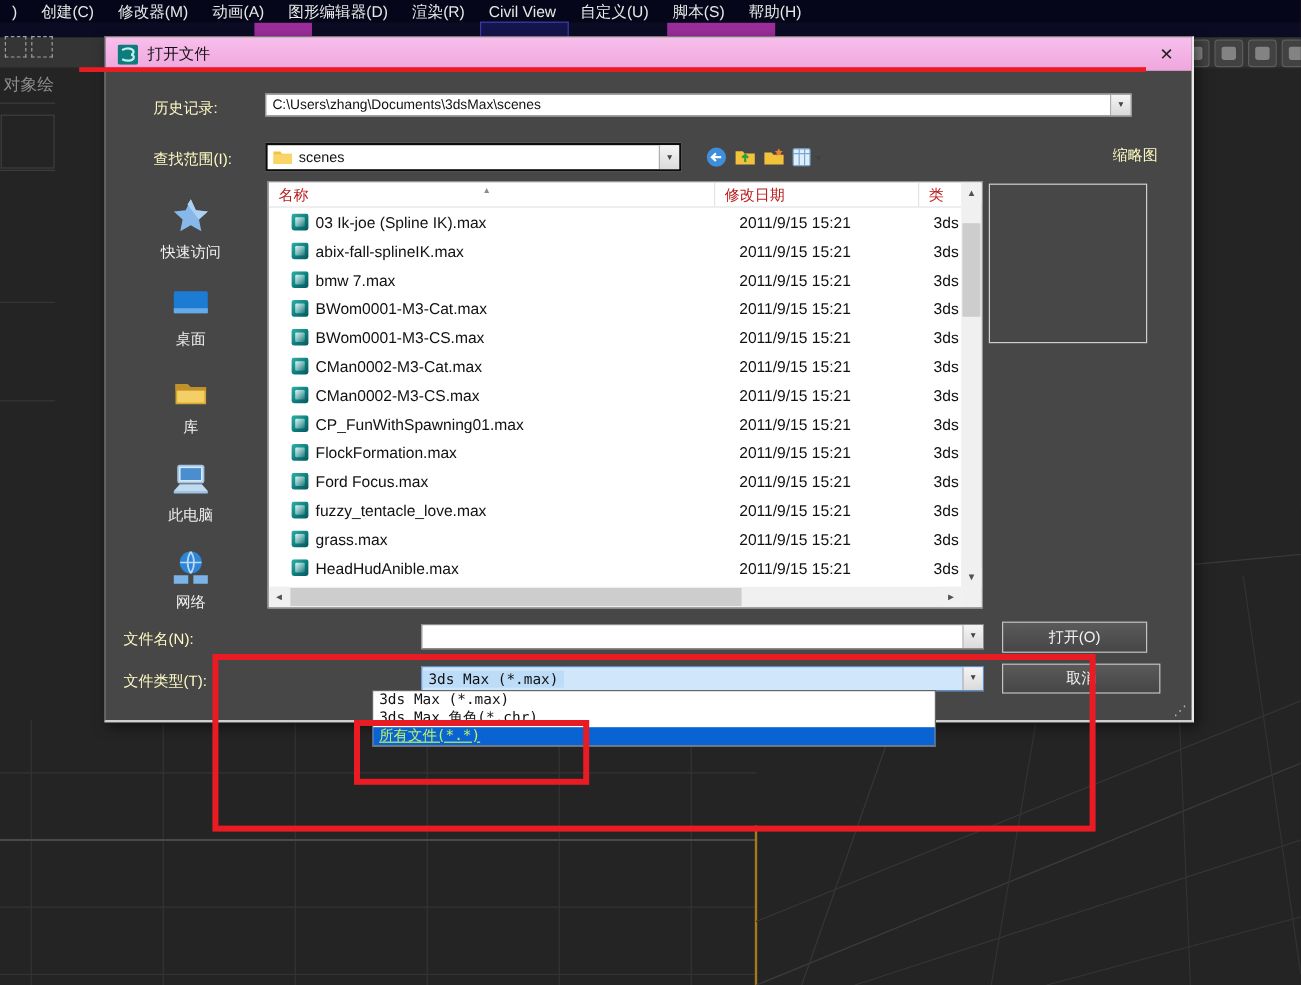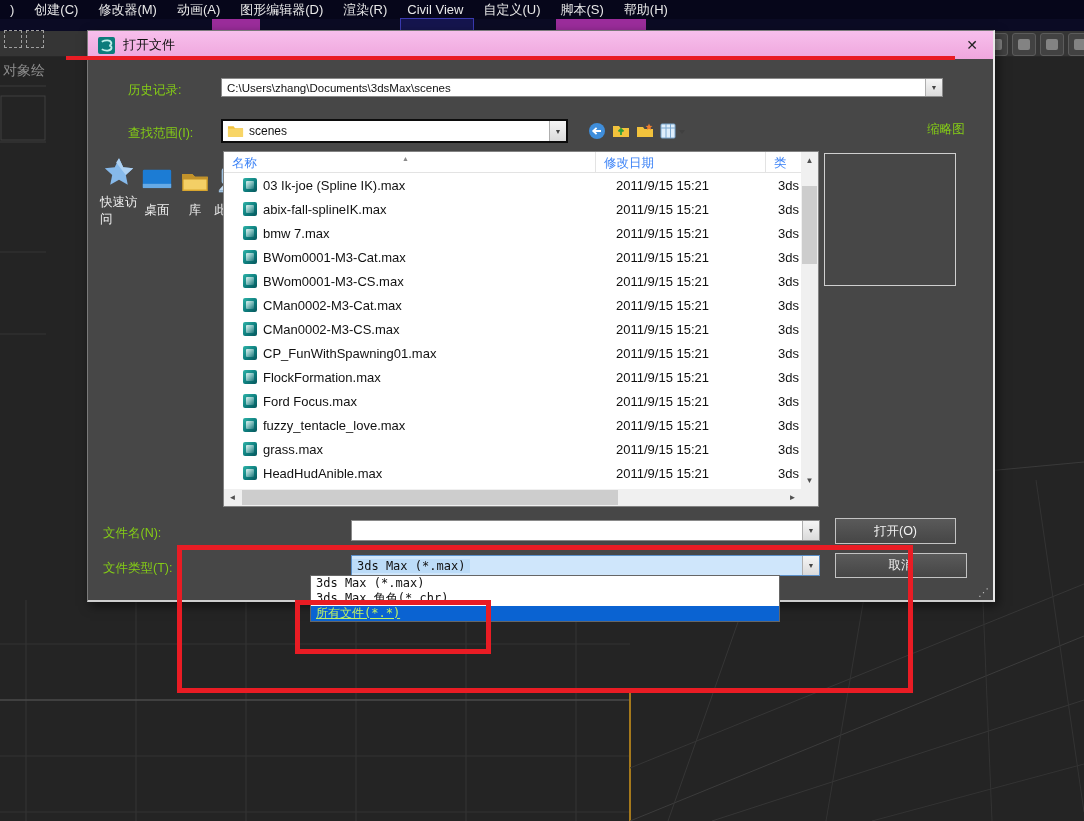--- a/index.html
+++ b/index.html
@@ -29,21 +29,21 @@
   
   .dialog { position:absolute; left:47px; top:30px; width:908px; height:572px; background:#474747;
             z-index:5; border:1px solid #7a7a7a; border-right:2px solid #e9e9e9;
             border-bottom:2px solid #cfcfcf; box-shadow:3px 4px 10px rgba(0,0,0,.5);margin-left:40px; }
   .titlebar { position:absolute; left:0; top:0; width:100%; height:28px;
               background:linear-gradient(#f7bfec,#efa6dd); display:flex; align-items:center;
               padding:0 10px; gap:8px; cursor:default; }
   .titlebar .title { color:#111; font-size:13px; }
   .close-btn { margin-left:auto; color:#222; font-size:14px; padding:0 5px; cursor:pointer; }
 
-  .dlg-label { position:absolute; color:#84cc16; font-size:12.5px; white-space:nowrap; }
+  .dlg-label { position:absolute; color:#fef9c3; font-size:12.5px; white-space:nowrap; }
 
   .combo { position:absolute; background:#fff; border:1px solid #8a8a8a; display:flex;
            align-items:center; font-size:12px; color:#111; overflow:hidden; cursor:pointer; }
   .combo .val { padding:0 5px; white-space:nowrap; overflow:hidden; }
   .combo .arrow { margin-left:auto; flex:0 0 17px; width:17px; height:100%;
                   background:linear-gradient(#f5f5f5,#dadada); border-left:1px solid #aeaeae;
                   display:flex; align-items:center; justify-content:center; }
   .combo .arrow::after { content:"▼"; font-size:7px; color:#444; }
 
   .combo-history { left:133px; top:47px; width:722px; height:19px; }
@@ -58,30 +58,30 @@
             align-items:center; justify-content:center; cursor:pointer; }
   .navbtn svg { width:18px; height:18px; }
   .navbtn.view { width:27px; } .navbtn.view svg { width:26px; }
 
   .thumb-label { left:828px; top:90px; width:60px; text-align:center; }
   .thumb-box { position:absolute; left:736px; top:122px; width:132px; height:133px;
                border:1px solid #cfcfcf; background:#474747; }
 
   
   .sidebar { position:absolute; left:12px; top:118px; width:118px; height:376px;
-             display:flex; flex-direction:row; padding-top:6px; }
+             display:flex; flex-direction:column; padding-top:6px; }
   .side-item { width:100%; height:73px; display:flex; flex-direction:column; align-items:center;
                justify-content:center; gap:4px; color:#f0f0f0; font-size:12.5px; cursor:pointer; }
   .side-item svg { width:38px; height:34px; }
 
   
   .filelist { position:absolute; left:135px; top:120px; width:596px; height:356px;
               background:#fff; border:1px solid #828282; overflow:hidden; }
   .fl-header { position:absolute; left:0; top:0; right:17px; height:21px; background:#fff;
-               border-bottom:1px solid #e3e3e3; display:flex; font-size:12.5px; color:#3b82f6; }
+               border-bottom:1px solid #e3e3e3; display:flex; font-size:12.5px; color:#b91c1c; }
   .fl-col { padding:3px 8px; border-right:1px solid #e3e3e3; position:relative; cursor:pointer;
             white-space:nowrap; overflow:hidden; }
   .col-name { width:372px; } .col-date { width:170px; } .col-type { flex:1; border-right:none; }
   .sort-caret { position:absolute; left:178px; top:-2px; }
   .sort-caret::after { content:"▲"; font-size:7px; color:#8a8a8a; }
   .fl-rows { position:absolute; left:0; top:21px; right:17px; bottom:17px; overflow:hidden;padding-left:12px; }
   .file-row { display:flex; height:24px; align-items:center; font-size:13px; color:#111; cursor:pointer; }
   .file-row .cname { width:372px; display:flex; align-items:center; gap:6px; padding-left:7px;
                      overflow:hidden; white-space:nowrap; }
   .file-row .cdate { width:170px; padding-left:8px; white-space:nowrap; }

